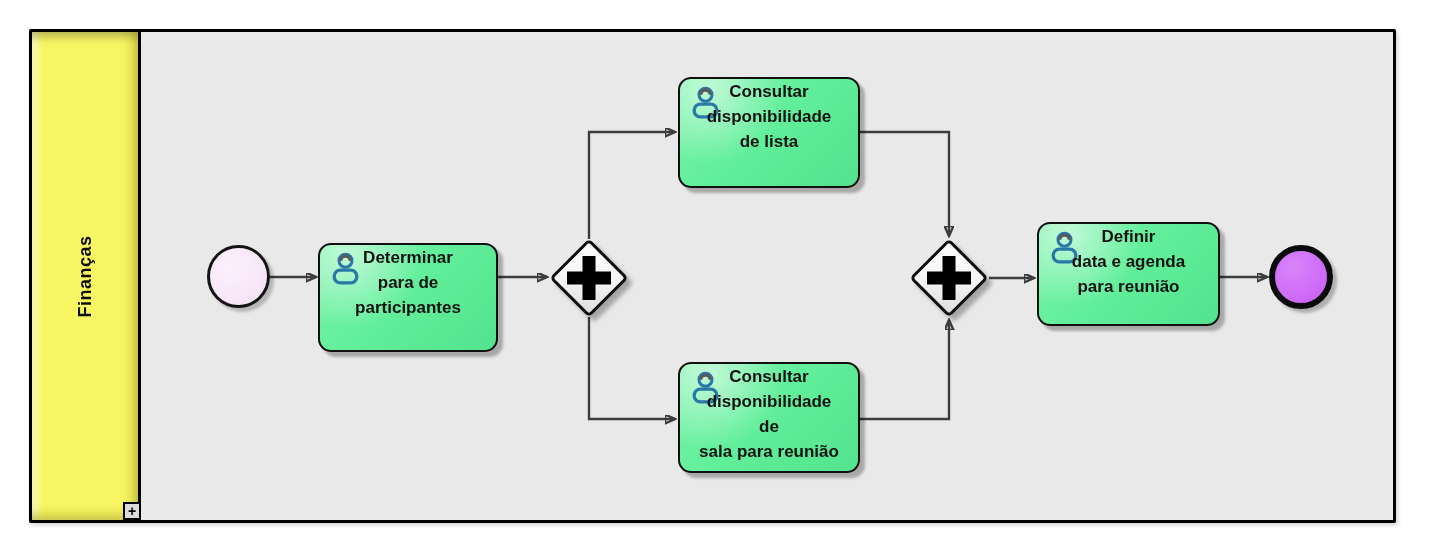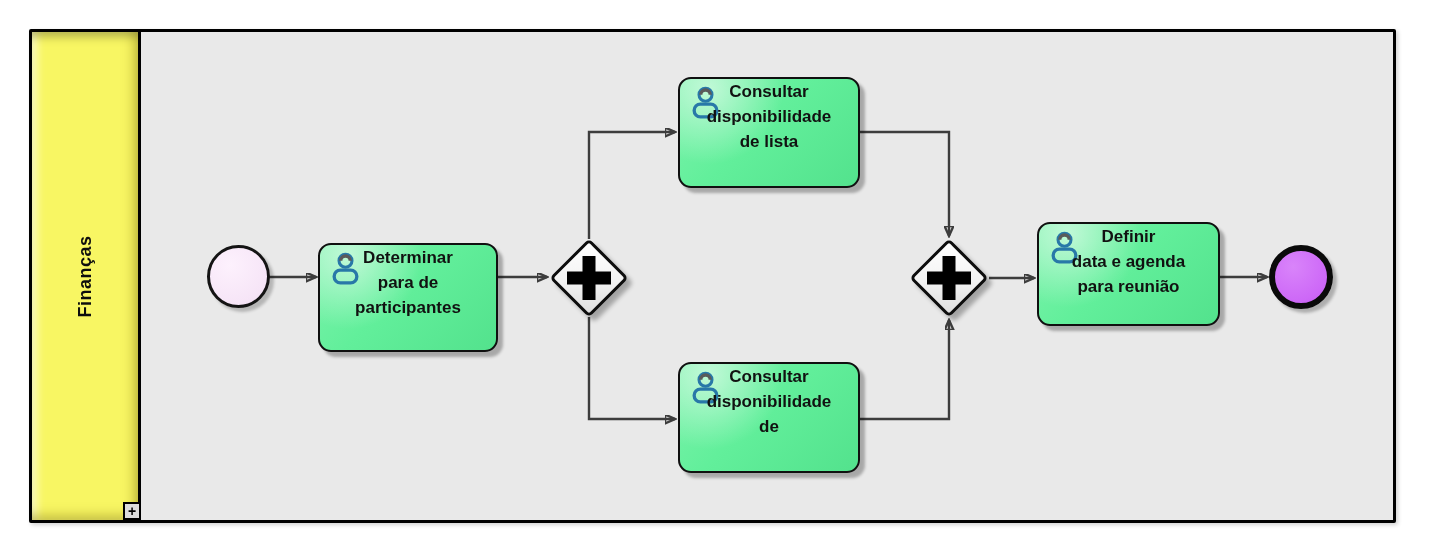--- a/index.html
+++ b/index.html
@@ -149,20 +149,21 @@
     <div class="task" style="left:646px; top:330px; width:182px; height:111px;">
       <svg class="task-icon" viewBox="0 0 36 36">
         <rect x="7" y="19.5" width="22" height="12.5" rx="6" fill="none" stroke="#2878A8" stroke-width="3.2"></rect>
         <circle cx="18" cy="10.5" r="6.3" fill="none" stroke="#2878A8" stroke-width="3"></circle>
         <path d="M11.7,10.5 A6.3,6.3 0 0 1 24.3,10.5 L21,10.5 A3,3 0 0 0 15,10.5 Z" fill="#5a5a5a"></path>
       </svg>
       <div class="task-label">
         <span>Consultar</span>
         <span>disponibilidade</span>
         <span>de</span>
+        <span>sala para reunião</span>
       </div>
     </div>
 
     <div class="gateway-wrap" style="left:889px; top:218px;">
       <div class="gateway">
         <div class="gw-plus"></div>
       </div>
     </div>
 
     <div class="task" style="left:1005px; top:190px; width:183px; height:104px;">

